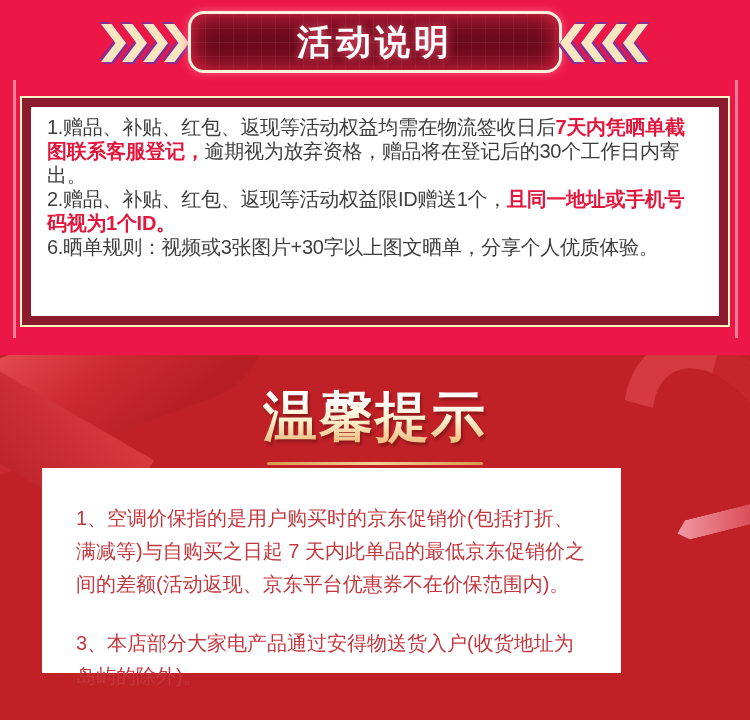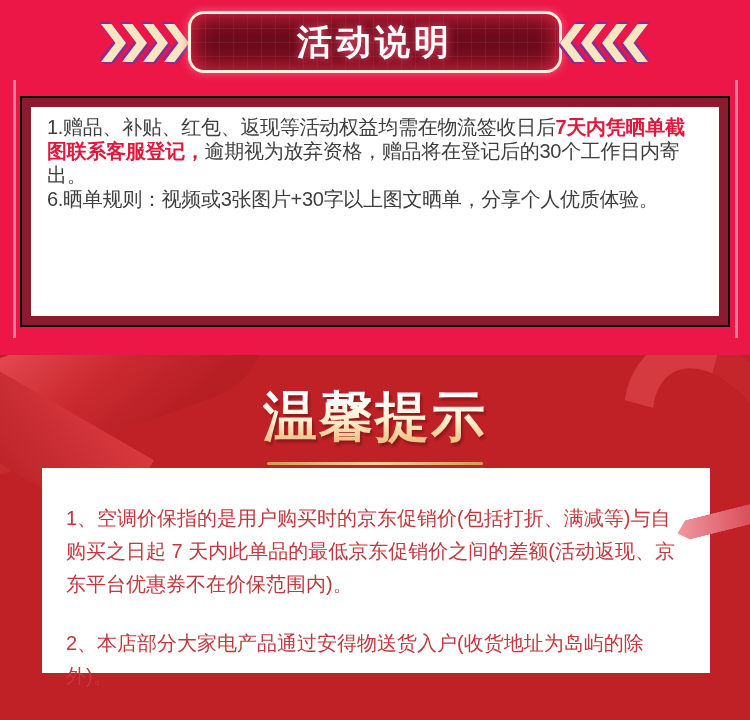--- a/index.html
+++ b/index.html
@@ -28,21 +28,21 @@
                background-image:
                  linear-gradient(rgba(255,255,255,.06) 1px, transparent 1px),
                  linear-gradient(90deg, rgba(255,255,255,.06) 1px, transparent 1px);
                background-size:14px 14px;
                box-shadow: inset 0 0 22px rgba(255,45,80,.9), 0 0 9px rgba(255,110,140,.8);
                display:flex; align-items:center; justify-content:center; }
   .title-box .ttl { color:#ffffff; font-size:35px; font-weight:bold; letter-spacing:4px;
                     text-shadow:0 0 9px rgba(255,90,120,.95); }
 
   .rules-outer { position:absolute; left:20px; top:96px; width:710px; height:231px;
-                 border:2px solid #000000; background:#8c1b2f; padding:9px; }
+                 border:2px solid #fef9c3; background:#8c1b2f; padding:9px; }
   .rules-inner { width:100%; height:100%; background:#ffffff; padding:8px 16px;
                  overflow:hidden; }
   .rules-inner p { font-size:20px; line-height:24px; color:#3e3e3e;
                    letter-spacing:-0.3px; }
   .rules-inner .hl { color:#e2173d; font-weight:bold; font-style:normal; }
 
   
   .sec-bottom { position:absolute; left:0; top:355px; width:750px; height:365px;
                 background:#bf2127; overflow:hidden; }
   .rib { position:absolute; pointer-events:none; }
@@ -68,22 +68,22 @@
   .tips-title { display:inline-block;
                 font-family:"DejaVu Serif","Liberation Serif",serif;
                 font-size:54px; font-weight:bold; letter-spacing:2px;
                 background:linear-gradient(180deg,#ffffff 25%,#fdeeca 55%,#edbd80 85%);
                 -webkit-background-clip:text; background-clip:text; color:transparent;
                 filter:drop-shadow(2px 3px 1px rgba(90,10,10,.45)); }
   .tips-underline { width:216px; height:3px; margin:8px auto 0;
                     background:linear-gradient(90deg,#d89a50,#f6d193,#d89a50);
                     border-radius:2px; }
 
-  .tips-box { position:absolute; left:42px; top:113px; width:668px; height:205px;
-              background:#ffffff; z-index:2; padding:34px 24px 0; }
+  .tips-box { position:absolute; left:42px; top:113px; width:579px; height:205px;
+              background:#ffffff; z-index:2; padding:34px 34px 0; }
   .tips-box p { font-size:20px; line-height:33px; color:#c2383e;
                 margin-bottom:26px; }
 </style>
 </head>
 <body>
 
 <div class="canvas">
 
   <section class="sec-top">
     <div class="stripe stripe-l"></div>
@@ -103,36 +103,37 @@
     <div class="chev-group chev-right">
       <i class="chev"></i>
       <i class="chev"></i>
       <i class="chev"></i>
       <i class="chev"></i>
     </div>
 
     <div class="rules-outer">
       <div class="rules-inner">
         <p><span>1.赠品、补贴、红包、返现等活动权益均需在物流签收日后</span><em class="hl">7天内凭晒单截图联系客服登记，</em><span>逾期视为放弃资格，赠品将在登记后的30个工作日内寄出。</span></p>
+        <p><span>2.赠品、补贴、红包、返现等活动权益限ID赠送1个，</span><em class="hl">且同一地址或手机号码视为1个ID。</em><span></span></p>
         <p><span>6.晒单规则：视频或3张图片+30字以上图文晒单，分享个人优质体验。</span><em class="hl"></em><span></span></p>
       </div>
     </div>
   </section>
 
   <section class="sec-bottom">
     <div class="rib rib-a"></div>
     <div class="rib rib-b"></div>
     <div class="rib rib-c"></div>
     <div class="rib rib-e"></div>
     <div class="rib rib-d"></div>
 
     <div class="tips-title-wrap">
       <span class="tips-title">温馨提示</span>
       <div class="tips-underline"></div>
     </div>
 
     <div class="tips-box">
       <p>1、空调价保指的是用户购买时的京东促销价(包括打折、满减等)与自购买之日起 7 天内此单品的最低京东促销价之间的差额(活动返现、京东平台优惠券不在价保范围内)。</p>
-      <p>2、本店部分大家电产品通过安得物送货入户(收货地址为岛屿的除外)。</p>
+      <p>3、本店部分大家电产品通过安得物送货入户(收货地址为岛屿的除外)。</p>
     </div>
   </section>
 
 </div>
 
 </body></html>

